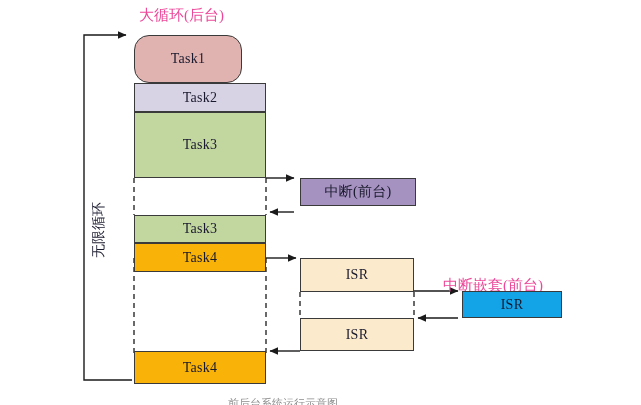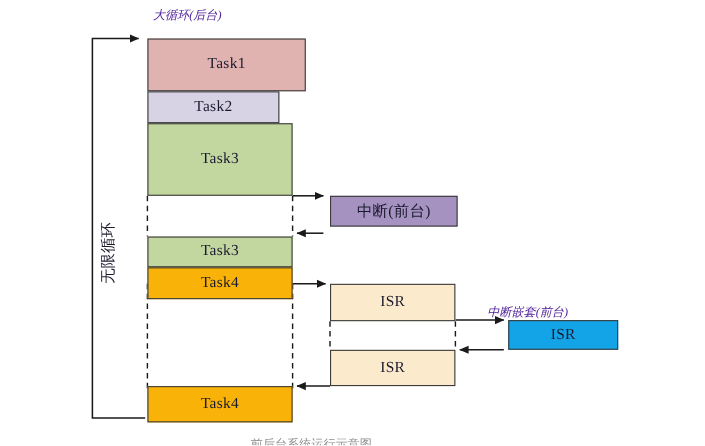--- a/index.html
+++ b/index.html
@@ -28,24 +28,23 @@
     border: 1.2px solid #3a3a3a;
     display: flex;
     align-items: center;
     justify-content: center;
     font-size: 14px;
     color: #1a1a2e;
     letter-spacing: 0.3px;
   }
   .lbl {
     position: absolute;
-    font-size: 11px;
-    color: #4c1d95;
+    font-size: 15px;
+    color: #ec4899;
     white-space: nowrap;
-    font-style: italic;
   }
   .vlbl {
     position: absolute;
     font-size: 14px;
     color: #1a1a2e;
     white-space: nowrap;
     transform-origin: 0 0;
     transform: rotate(-90deg);
   }
   .caption {
@@ -107,23 +106,23 @@
       <path d="M300,351 L270,351" fill="none" stroke="#1a1a1a" stroke-width="1.4" marker-end="url(#ah)"></path>
     </g>
   </svg>
 
   <div class="lbl" style="left:139px; top:6px;">大循环(后台)</div>
 
   <div class="lbl" style="left:443px; top:276px;">中断嵌套(前台)</div>
 
   <div class="vlbl" style="left:90px; top:258px;">无限循环</div>
 
-  <div class="box" style="left:134px; top:35px; width:144px; height:48px; background:#e0b3b0;">Task1</div>
+  <div class="box" style="left:134px; top:35px; width:108px; height:48px; background:#e0b3b0;border-radius:15px;">Task1</div>
 
-  <div class="box" style="left:134px; top:83px; width:120px; height:29px; background:#d7d2e4;">Task2</div>
+  <div class="box" style="left:134px; top:83px; width:132px; height:29px; background:#d7d2e4;">Task2</div>
 
   <div class="box" style="left:134px; top:112px; width:132px; height:66px; background:#c2d6a0;">Task3</div>
 
   <div class="box" style="left:134px; top:215px; width:132px; height:28px; background:#c2d6a0;">Task3</div>
 
   <div class="box" style="left:134px; top:243px; width:132px; height:29px; background:#f9b208;">Task4</div>
 
   <div class="box" style="left:134px; top:351px; width:132px; height:33px; background:#f9b208;">Task4</div>
 
   <div class="box" style="left:300px; top:178px; width:116px; height:28px; background:#a692c0;">中断(前台)</div>

